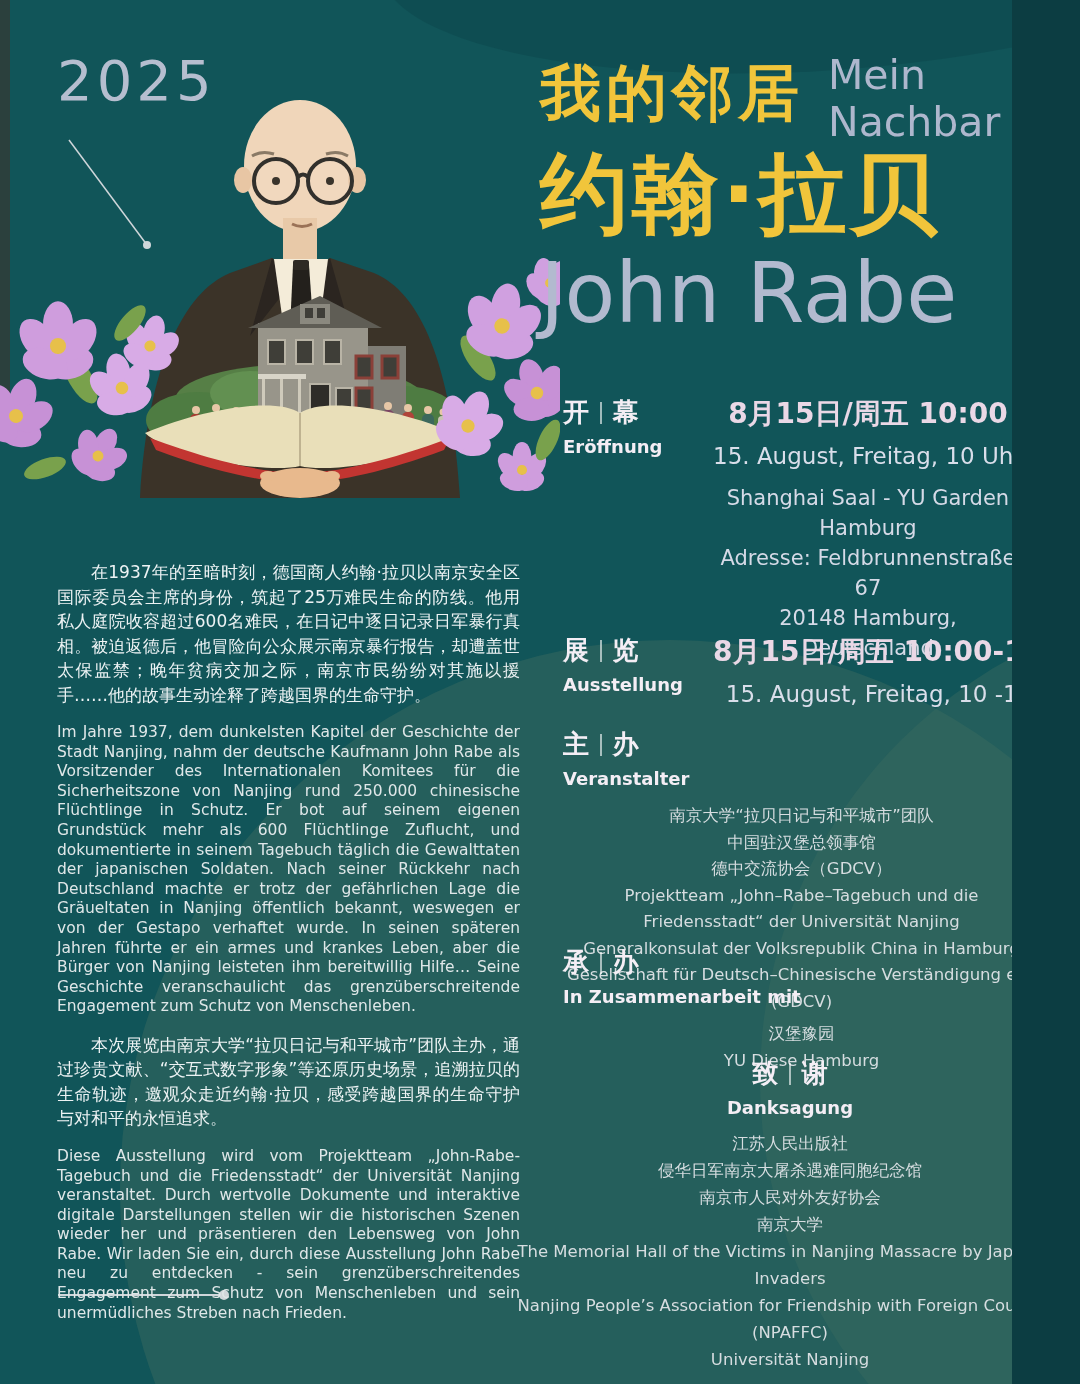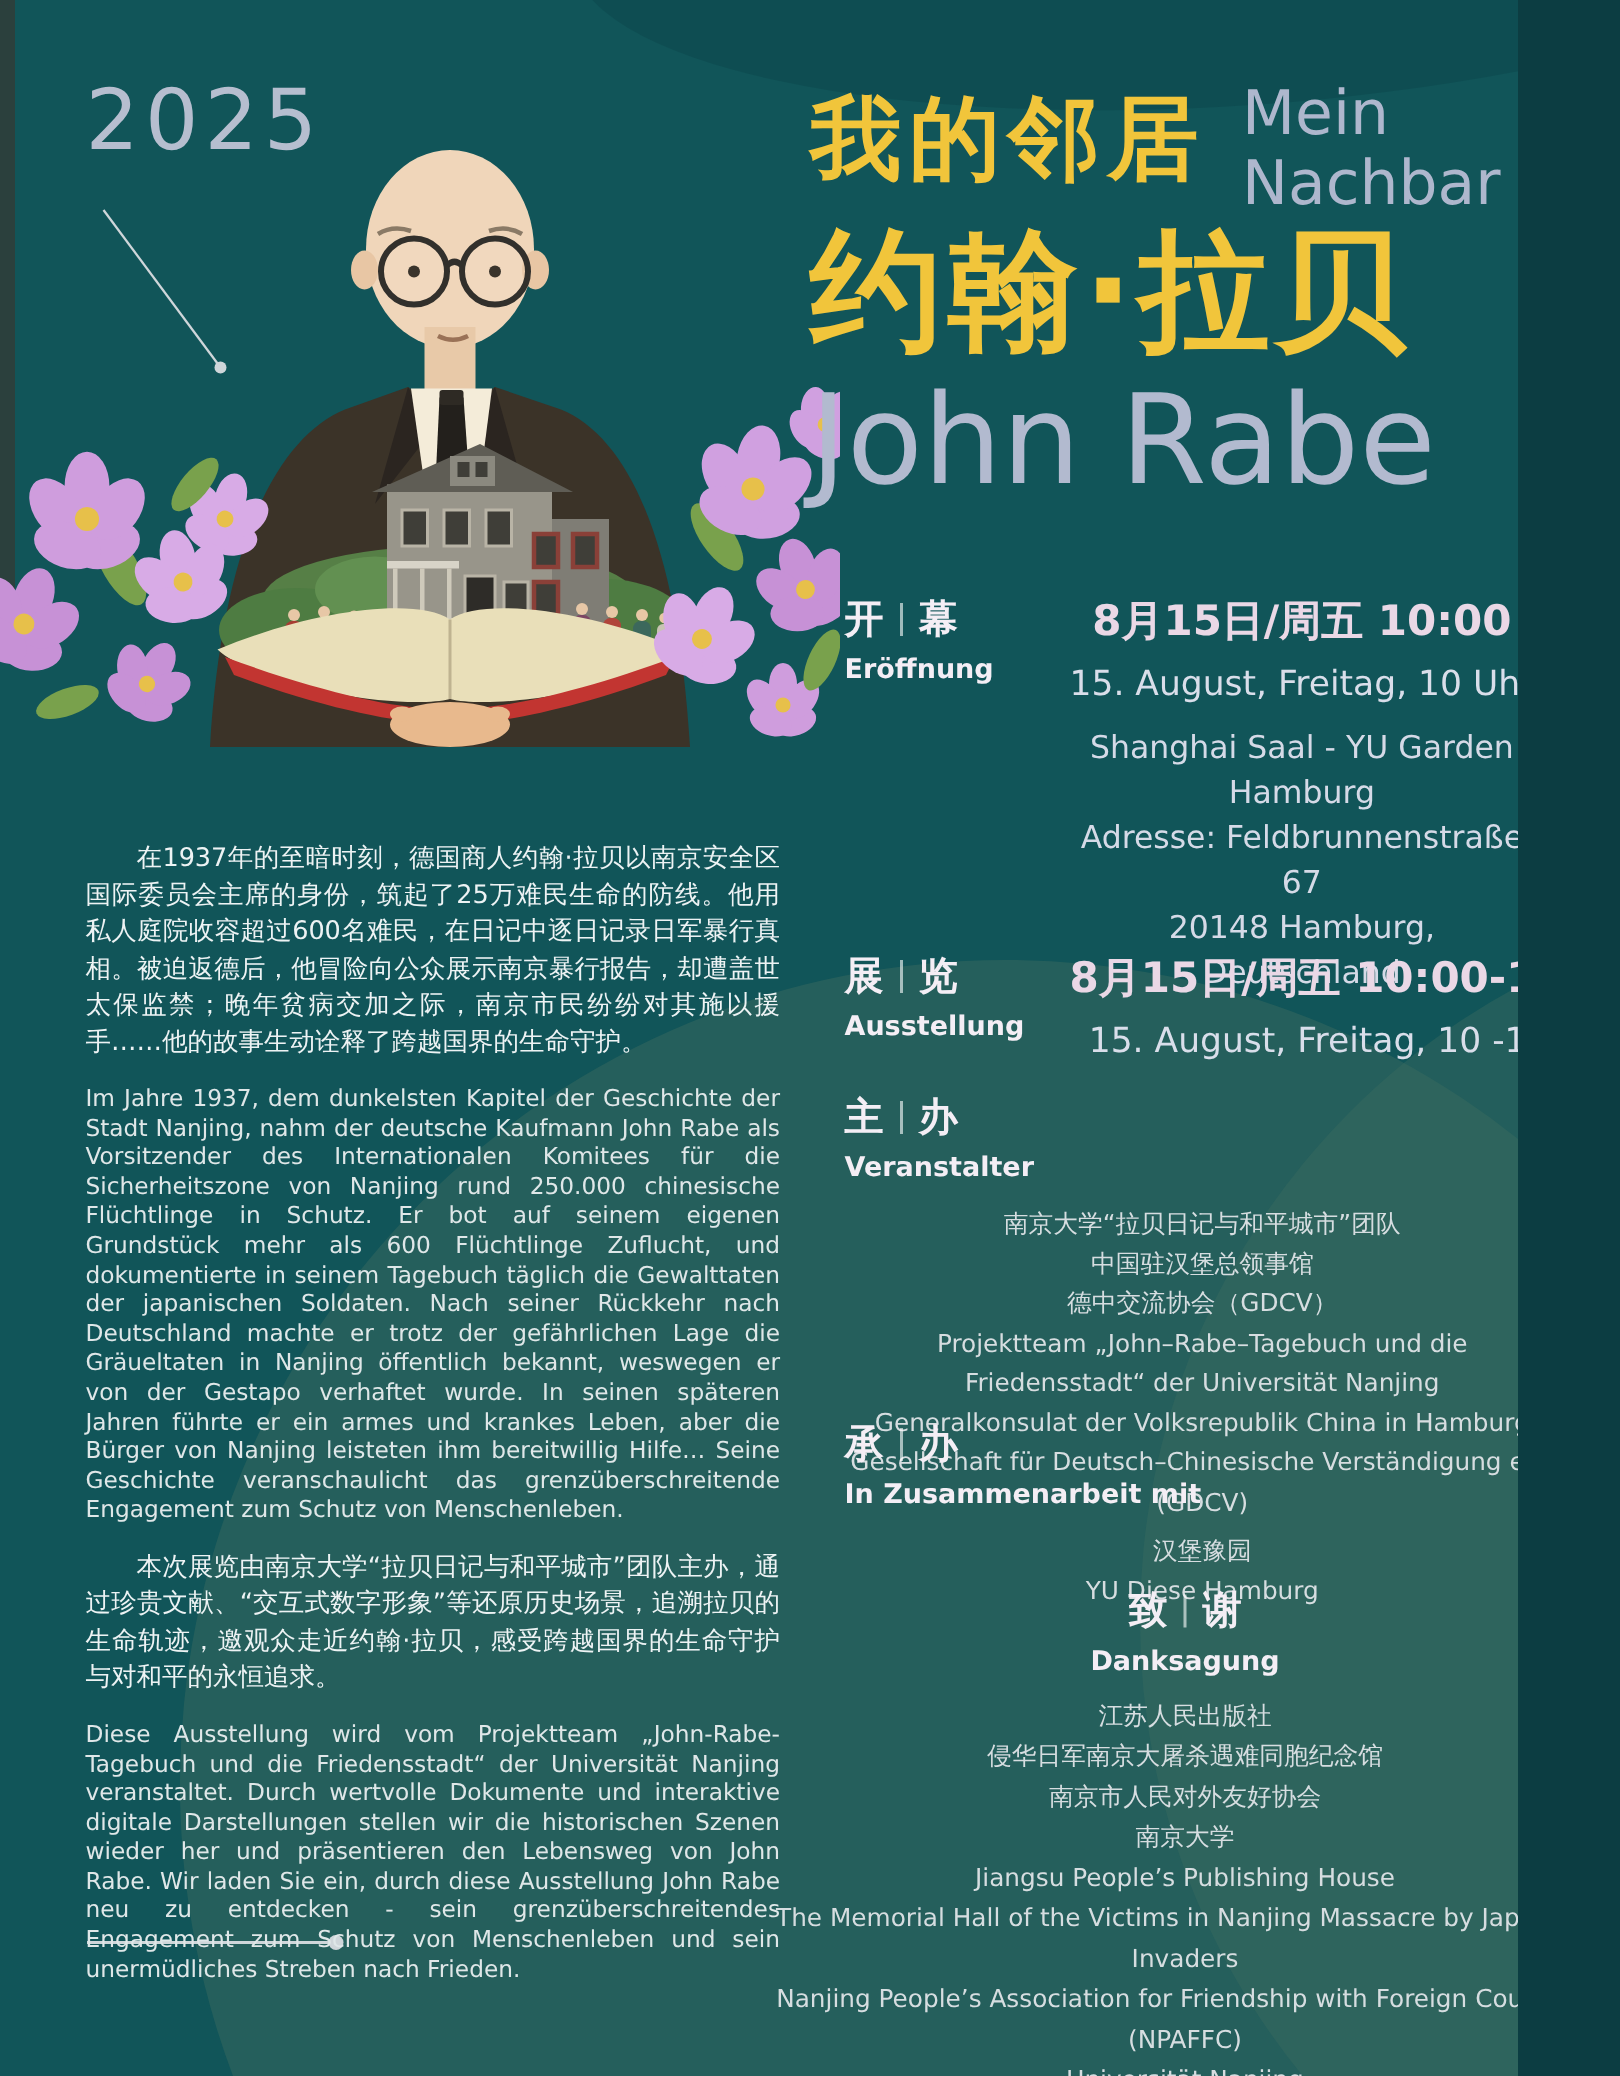--- a/index.html
+++ b/index.html
@@ -262,21 +262,20 @@
       <span>致</span>
       <span class="label-div"></span>
       <span>谢</span>
     </div>
     <div class="label-de">Danksagung</div>
     <ul class="thanks-list">
       <li>江苏人民出版社</li>
       <li>侵华日军南京大屠杀遇难同胞纪念馆</li>
       <li>南京市人民对外友好协会</li>
       <li>南京大学</li>
-      <li>Jiangsu People’s Publishing House</li>
       <li>The Memorial Hall of the Victims in Nanjing Massacre by Japanese Invaders</li>
       <li>Nanjing People’s Association for Friendship with Foreign Countries (NPAFFC)</li>
       <li>Universität Nanjing</li>
     </ul>
   </div>
 
   <div class="body-text">
     <p class="zh-para">在1937年的至暗时刻，德国商人约翰·拉贝以南京安全区国际委员会主席的身份，筑起了25万难民生命的防线。他用私人庭院收容超过600名难民，在日记中逐日记录日军暴行真相。被迫返德后，他冒险向公众展示南京暴行报告，却遭盖世太保监禁；晚年贫病交加之际，南京市民纷纷对其施以援手……他的故事生动诠释了跨越国界的生命守护。</p>
     <p class="de-para">Im Jahre 1937, dem dunkelsten Kapitel der Geschichte der Stadt Nanjing, nahm der deutsche Kaufmann John Rabe als Vorsitzender des Internationalen Komitees für die Sicherheitszone von Nanjing rund 250.000 chinesische Flüchtlinge in Schutz. Er bot auf seinem eigenen Grundstück mehr als 600 Flüchtlinge Zuflucht, und dokumentierte in seinem Tagebuch täglich die Gewalttaten der japanischen Soldaten. Nach seiner Rückkehr nach Deutschland machte er trotz der gefährlichen Lage die Gräueltaten in Nanjing öffentlich bekannt, weswegen er von der Gestapo verhaftet wurde. In seinen späteren Jahren führte er ein armes und krankes Leben, aber die Bürger von Nanjing leisteten ihm bereitwillig Hilfe… Seine Geschichte veranschaulicht das grenzüberschreitende Engagement zum Schutz von Menschenleben.</p>
     <p class="zh-para">本次展览由南京大学“拉贝日记与和平城市”团队主办，通过珍贵文献、“交互式数字形象”等还原历史场景，追溯拉贝的生命轨迹，邀观众走近约翰·拉贝，感受跨越国界的生命守护与对和平的永恒追求。</p>

